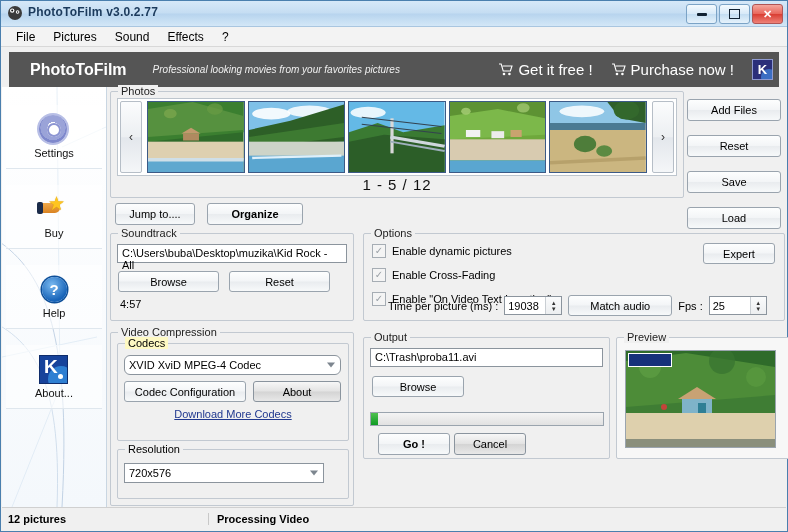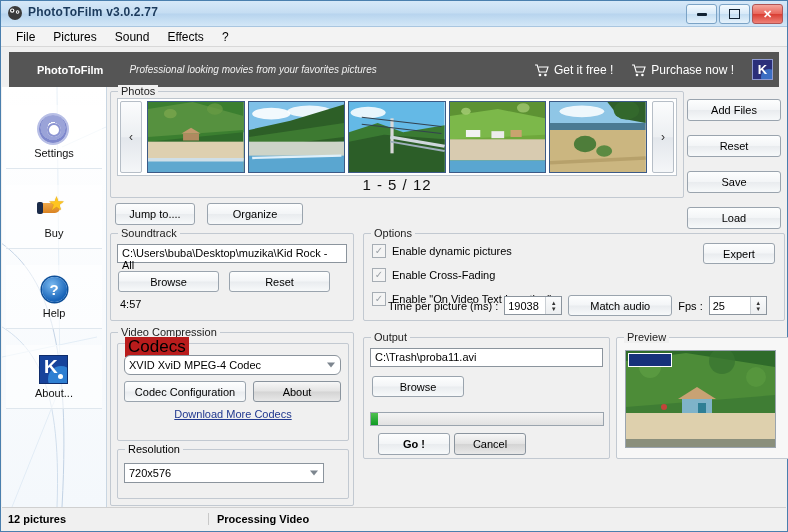--- a/index.html
+++ b/index.html
@@ -31,24 +31,24 @@
   .wmax{width:9px;height:8px;border:1.5px solid #123;}
 
   
   .menubar{height:19px;background:#f3f3f3;border-bottom:1px solid #d8d8d8;
     display:flex;align-items:center;padding-left:6px;}
   .menubar .mi{padding:2px 9px;font-size:12px;color:#000;}
 
   
   .banner{height:35px;margin:5px 8px 0 8px;background:#555555;
     display:flex;align-items:center;color:#fff;position:relative;}
-  .brand{font-size:11px;font-weight:bold;margin-left:28px;text-align:right;}
+  .brand{font-size:16px;font-weight:bold;margin-left:21px;text-align:right;}
   .tagline{font-size:10px;margin-left:26px;color:#f0f0f0;font-style:italic;}
   .bn-right{position:absolute;right:6px;top:0;height:35px;display:flex;align-items:center;gap:18px;}
-  .bn-link{display:flex;align-items:flex-end;gap:5px;font-size:12px;color:#fff;}
+  .bn-link{display:flex;align-items:center;gap:5px;font-size:15px;color:#fff;}
   .klogo{width:19px;height:19px;background:#2b2f7a;border:1px solid #8f9ad0;
      display:flex;align-items:center;justify-content:center;position:relative;overflow:hidden;}
   .klogo .kk{color:#fff;font-weight:bold;font-size:13px;line-height:1;z-index:2;}
   .klogo .arc{position:absolute;right:-5px;bottom:-6px;width:16px;height:16px;
      border-radius:50%;background:#4aa3ff;opacity:.55;}
 
   
   .body{position:absolute;left:0;top:86px;right:0;bottom:24px;}
   .sidebar{position:absolute;left:1px;top:0;width:104px;bottom:0;
     background:linear-gradient(to bottom,#ffffff,#f4f8fc);
@@ -108,39 +108,39 @@
 
   .btn{border:1px solid #9aa4ae;border-radius:3px;
     background:linear-gradient(to bottom,#fdfefe,#f3f5f7 48%,#e9ecef 52%,#f7f9fa);
     font-family:"Liberation Sans",sans-serif;font-size:11px;color:#000;
     display:flex;align-items:center;justify-content:center;box-sizing:border-box;}
   .btn.hover{background:linear-gradient(to bottom,#f7f7f7,#e3e3e3 48%,#d4d4d4 52%,#e8e8e8);
     border-color:#8a949e;}
   .btn.strong{font-weight:bold;}
 
   .jumpto{position:absolute;left:8px;top:116px;width:80px;height:22px;}
-  .organize{position:absolute;left:100px;top:116px;width:96px;height:22px;}
+  .organize{position:absolute;left:100px;top:116px;width:96px;height:22px;font-weight:bold;}
 
   .sidebtns{position:absolute;left:580px;top:12px;width:94px;}
   .sidebtns .btn{width:94px;height:22px;margin-bottom:14px;}
 
   
   .sound{left:3px;top:146px;width:242px;height:86px;}
   .txt{border:1px solid #8b949d;background:#fff;font-size:11px;color:#000;
     padding:2px 4px;box-sizing:border-box;font-family:"Liberation Sans",sans-serif;}
   .sound .path{position:absolute;left:6px;top:10px;width:230px;height:19px;}
   .sound .b1{position:absolute;left:7px;top:37px;width:101px;height:21px;}
   .sound .b2{position:absolute;left:118px;top:37px;width:101px;height:21px;}
   .sound .dur{position:absolute;left:9px;top:64px;font-size:11px;}
 
   
   .vcomp{left:3px;top:245px;width:242px;height:172px;}
   .codecs{position:absolute;left:6px;top:10px;width:230px;height:96px;
     border:1px solid #c2c9d1;border-radius:2px;}
-  .codecs>.lg{position:absolute;top:-7px;left:7px;background:#b91c1c;padding:0 3px;font-size:17px;}
+  .codecs>.lg{position:absolute;top:-7px;left:7px;background:#fef9c3;padding:0 3px;font-size:11px;}
   .sel{position:absolute;border:1px solid #8b949d;background:#fff;font-size:11px;
     padding:2px 4px;box-sizing:border-box;display:flex;align-items:center;}
   .sel .caret{position:absolute;right:5px;top:50%;transform:translateY(-50%);
     border-left:4px solid transparent;border-right:4px solid transparent;border-top:5px solid #7d868f;}
   .codecs .cs{left:6px;top:11px;width:217px;height:20px;border-radius:6px;}
   .codecs .cfg{position:absolute;left:6px;top:37px;width:122px;height:21px;}
   .codecs .abt{position:absolute;left:135px;top:37px;width:88px;height:21px;}
   .dl{position:absolute;left:0;right:0;top:64px;text-align:center;font-size:11px;
     color:#20388f;text-decoration:underline;}
   .res{position:absolute;left:6px;top:116px;width:230px;height:48px;

